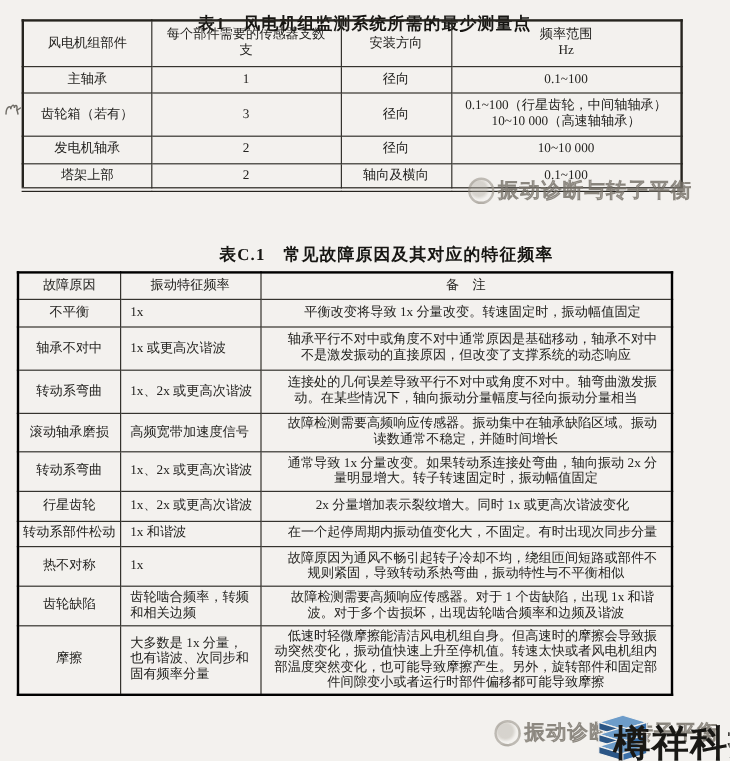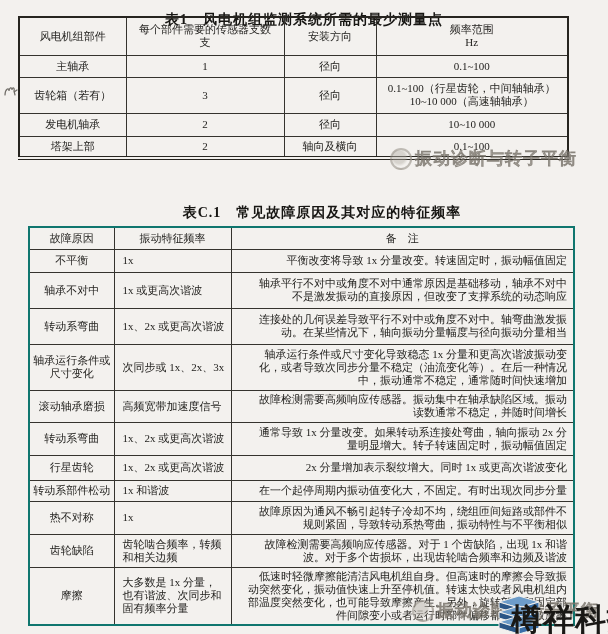--- a/index.html
+++ b/index.html
@@ -28,27 +28,27 @@
     white-space:pre-line; overflow:hidden;
     vertical-align:middle; line-height:13px;
     color:#242320;
   }
   #table1 {
     left:18px; top:16px; width:549px;
     border:2px solid #26241f; border-bottom:4px double #26241f;
   }
   #table1 td, #table1 th { text-align:center; padding:1px 2px; }
   #tablec1 {
-    left:28px; top:226px; width:545px;
-    border:2px solid #0f766e;
+    left:14px; top:226px; width:545px;
+    border:2px solid #000000;
   }
   #tablec1 th { text-align:center; }
   #tablec1 td.c-cause { text-align:center; padding:1px 2px; }
   #tablec1 td.c-freq  { text-align:left; padding:2px 4px 2px 8px; }
-  #tablec1 td.c-note  { text-align:right; padding:2px 6px 2px 6px; text-indent:11px; }
+  #tablec1 td.c-note  { text-align:center; padding:2px 6px 2px 6px; text-indent:11px; }
   .wm {
     position:absolute; display:flex; align-items:center; gap:3px;
     pointer-events:none; z-index:2;
   }
   .wm-ring {
     width:22px; height:22px; border-radius:50%;
     border:2px solid rgba(145,140,131,0.55);
     background:radial-gradient(circle at 40% 40%, rgba(180,175,165,0.45) 0 40%, transparent 60%);
     flex:0 0 auto;
   }
@@ -145,25 +145,20 @@
   <tr style="height:36px">
     <td class="c-cause">轴承不对中</td>
     <td class="c-freq">1x 或更高次谐波</td>
     <td class="c-note">轴承平行不对中或角度不对中通常原因是基础移动，轴承不对中不是激发振动的直接原因，但改变了支撑系统的动态响应</td>
   </tr>
   <tr style="height:36px">
     <td class="c-cause">转动系弯曲</td>
     <td class="c-freq">1x、2x 或更高次谐波</td>
     <td class="c-note">连接处的几何误差导致平行不对中或角度不对中。轴弯曲激发振动。在某些情况下，轴向振动分量幅度与径向振动分量相当</td>
   </tr>
-  <tr style="height:46px">
-    <td class="c-cause">轴承运行条件或尺寸变化</td>
-    <td class="c-freq">次同步或 1x、2x、3x</td>
-    <td class="c-note">轴承运行条件或尺寸变化导致稳态 1x 分量和更高次谐波振动变化，或者导致次同步分量不稳定（油流变化等）。在后一种情况中，振动通常不稳定，通常随时间快速增加</td>
-  </tr>
   <tr style="height:32px">
     <td class="c-cause">滚动轴承磨损</td>
     <td class="c-freq">高频宽带加速度信号</td>
     <td class="c-note">故障检测需要高频响应传感器。振动集中在轴承缺陷区域。振动读数通常不稳定，并随时间增长</td>
   </tr>
   <tr style="height:33px">
     <td class="c-cause">转动系弯曲</td>
     <td class="c-freq">1x、2x 或更高次谐波</td>
     <td class="c-note">通常导致 1x 分量改变。如果转动系连接处弯曲，轴向振动 2x 分量明显增大。转子转速固定时，振动幅值固定</td>
   </tr>

